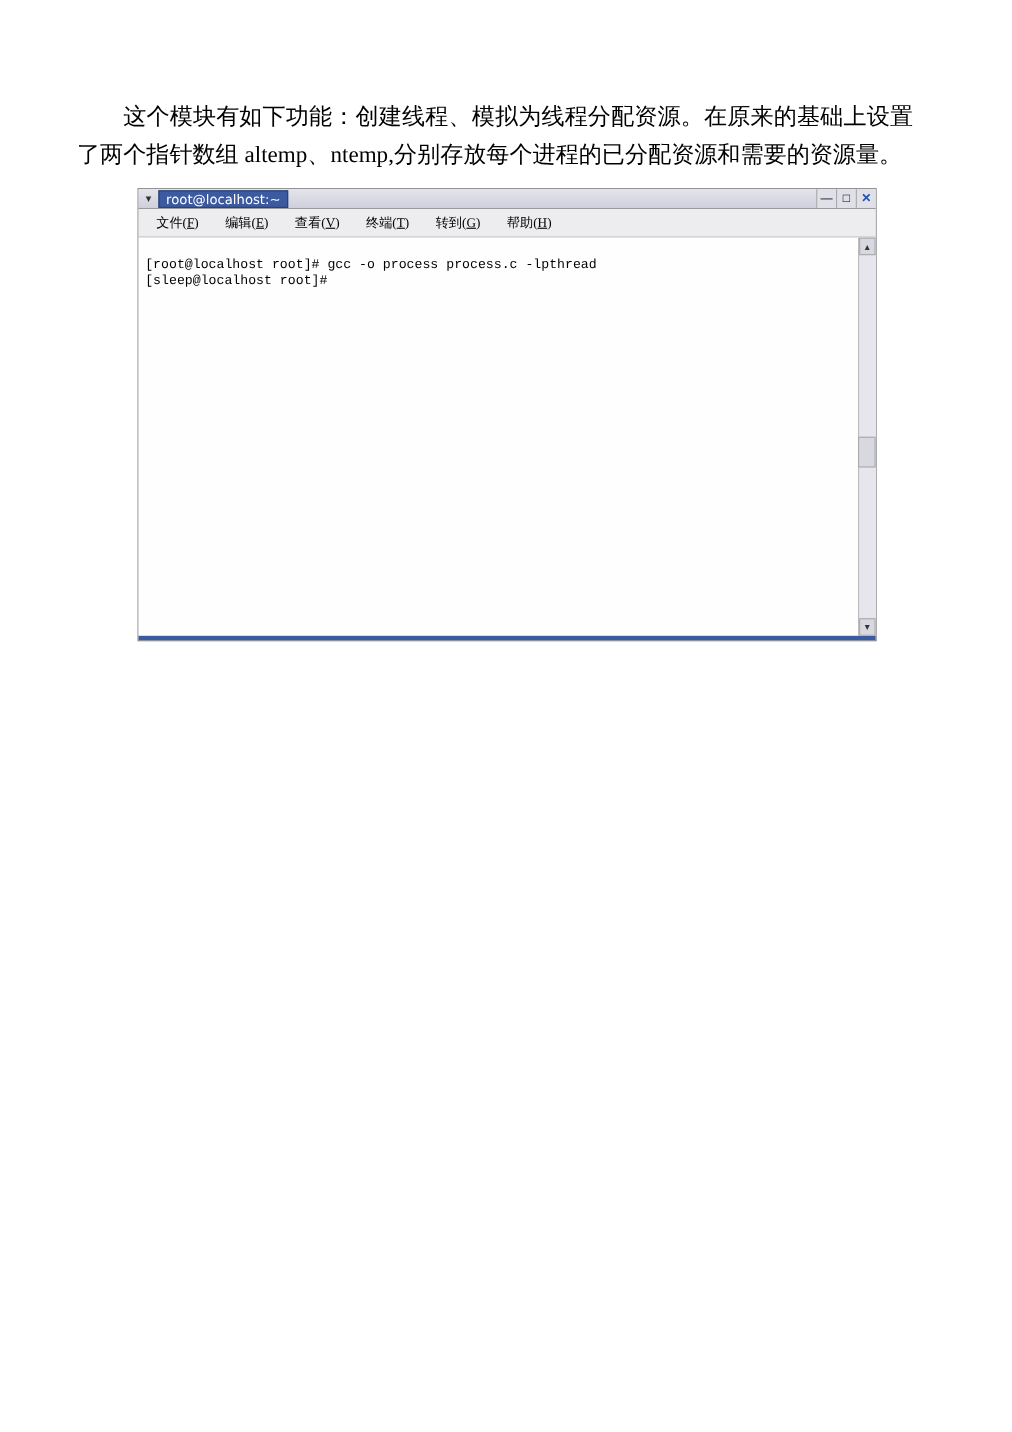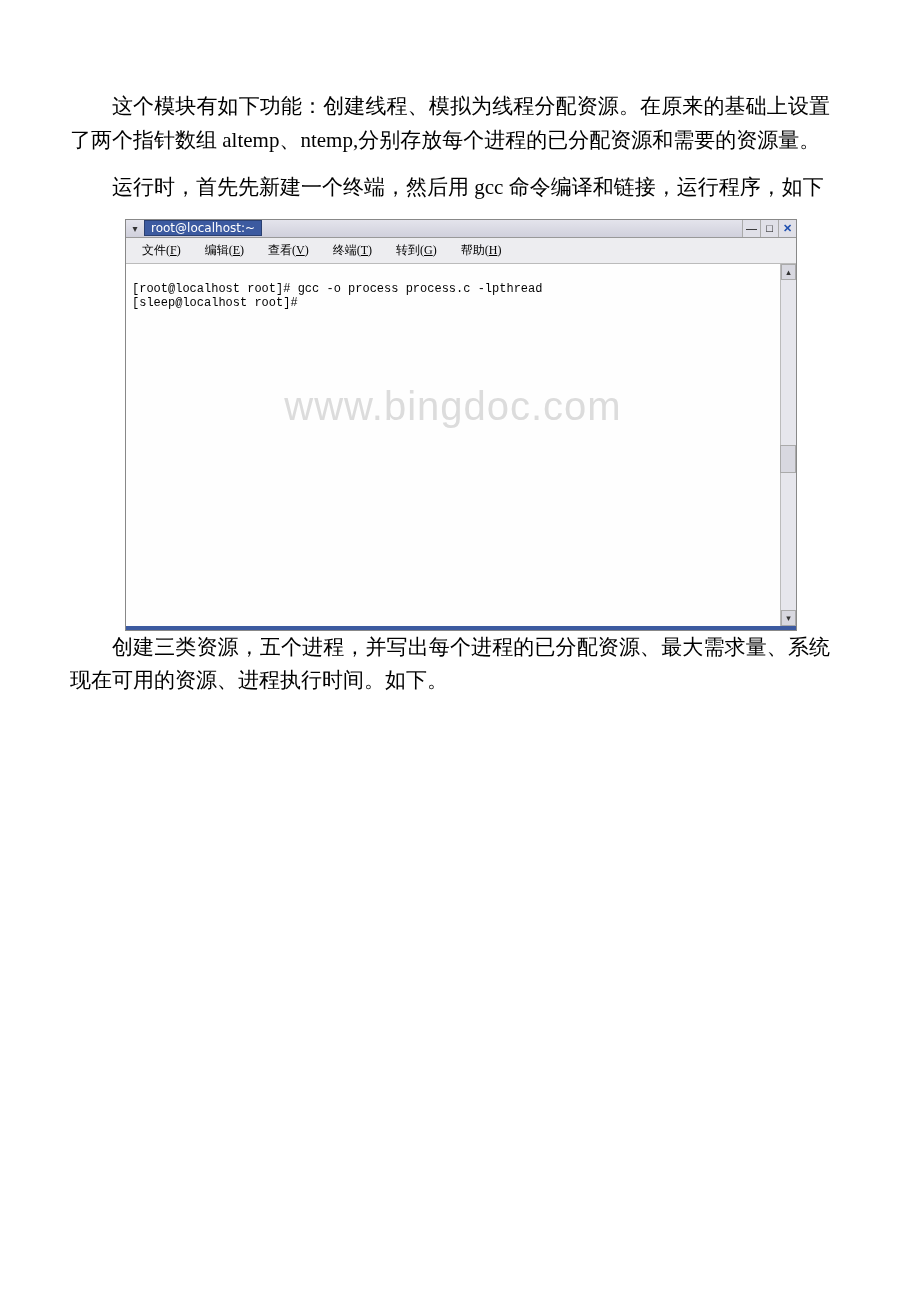--- a/index.html
+++ b/index.html
@@ -146,21 +146,20 @@
     height: 4px;
     background: #3c5aa0;
   }
 </style>
 </head>
 <body>
 
 <div class="content">
 
   <p class="para">这个模块有如下功能：创建线程、模拟为线程分配资源。在原来的基础上设置了两个指针数组 altemp、ntemp,分别存放每个进程的已分配资源和需要的资源量。</p>
-  <p class="para">运行时，首先先新建一个终端，然后用 gcc 命令编译和链接，运行程序，如下</p>
 
   <div class="screenshot">
     <div class="titlebar">
       <span class="titlebar-icon">▾</span>
       <span class="title-chip">root@localhost:~</span>
       <div class="winbtns">
         <span class="winbtn">—</span>
         <span class="winbtn">□</span>
         <span class="winbtn close">✕</span>
       </div>
@@ -170,28 +169,26 @@
       <span class="menuitem">编辑(<u>E</u>)</span>
       <span class="menuitem">查看(<u>V</u>)</span>
       <span class="menuitem">终端(<u>T</u>)</span>
       <span class="menuitem">转到(<u>G</u>)</span>
       <span class="menuitem">帮助(<u>H</u>)</span>
     </div>
     <div class="term-wrap">
       <div class="term-area">
 <span>[root@localhost root]# gcc -o process process.c -lpthread</span>
 <span>[sleep@localhost root]# </span>
-        <div class="watermark">www.bingdoc.com</div>
       </div>
       <div class="scrollbar">
         <div class="sb-btn">▴</div>
         <div class="sb-track">
           <div class="sb-grip"></div>
         </div>
         <div class="sb-btn">▾</div>
       </div>
     </div>
     <div class="bottom-border"></div>
   </div>
 
-  <p class="para">创建三类资源，五个进程，并写出每个进程的已分配资源、最大需求量、系统现在可用的资源、进程执行时间。如下。</p>
 
 </div>
 
 </body></html>

